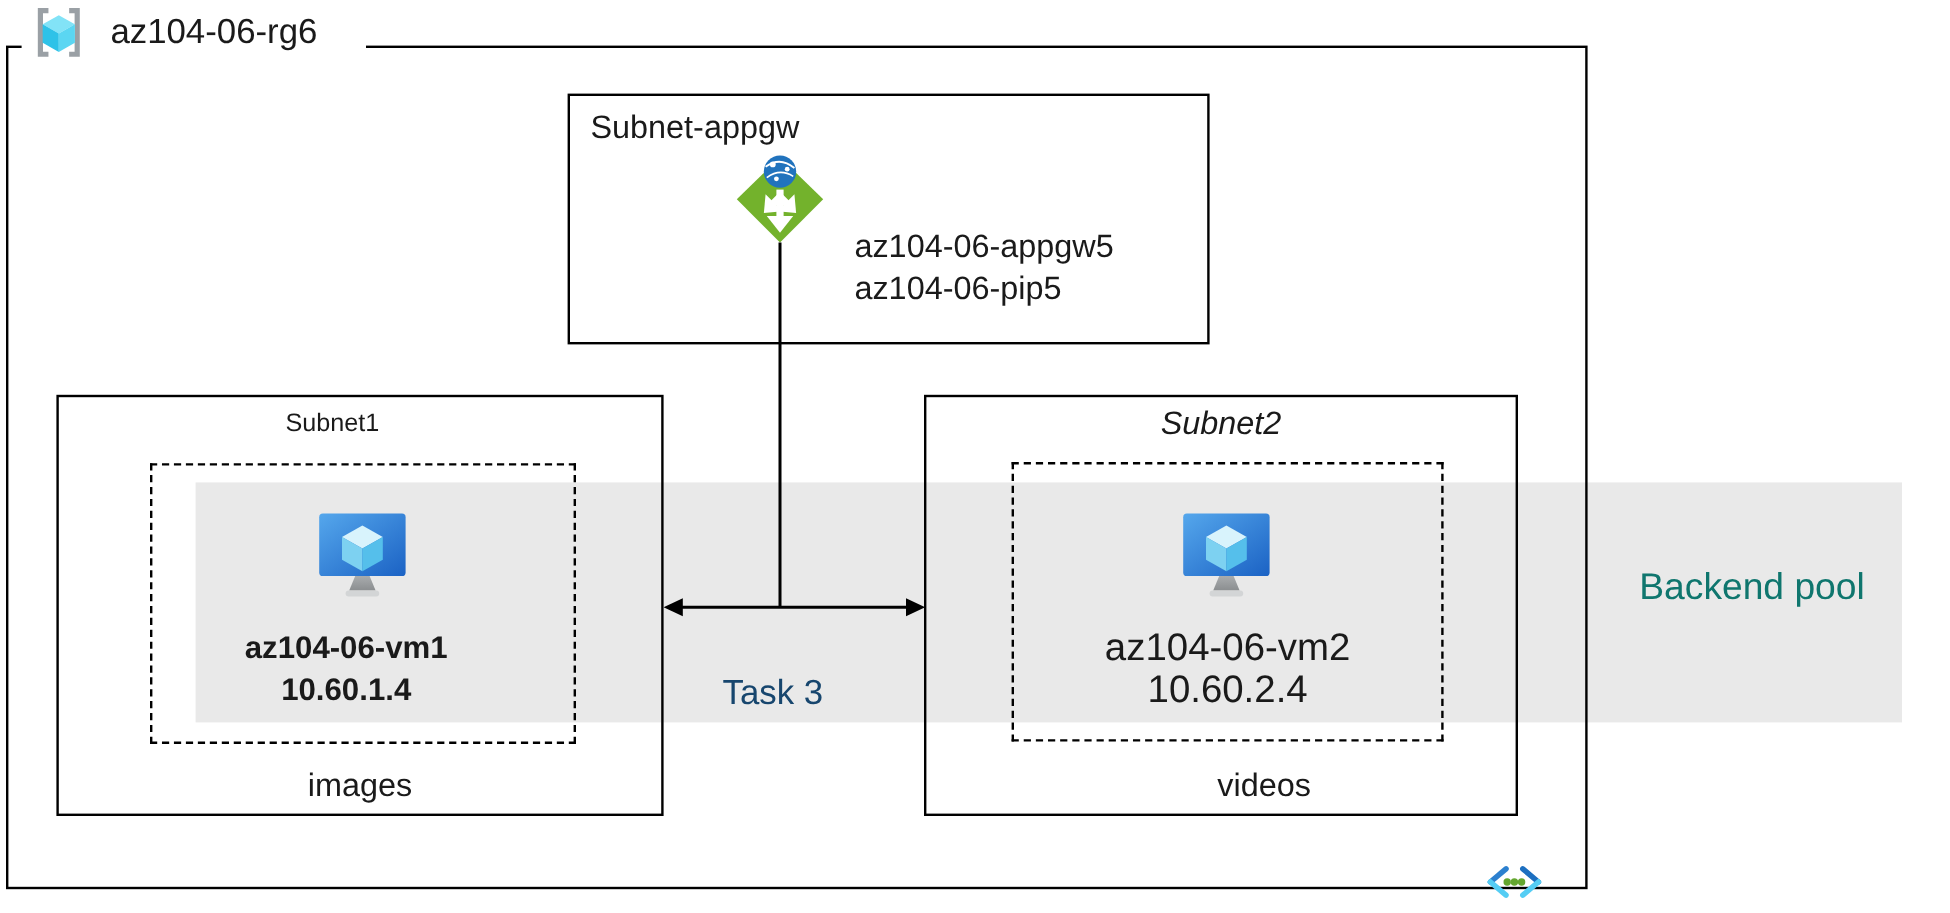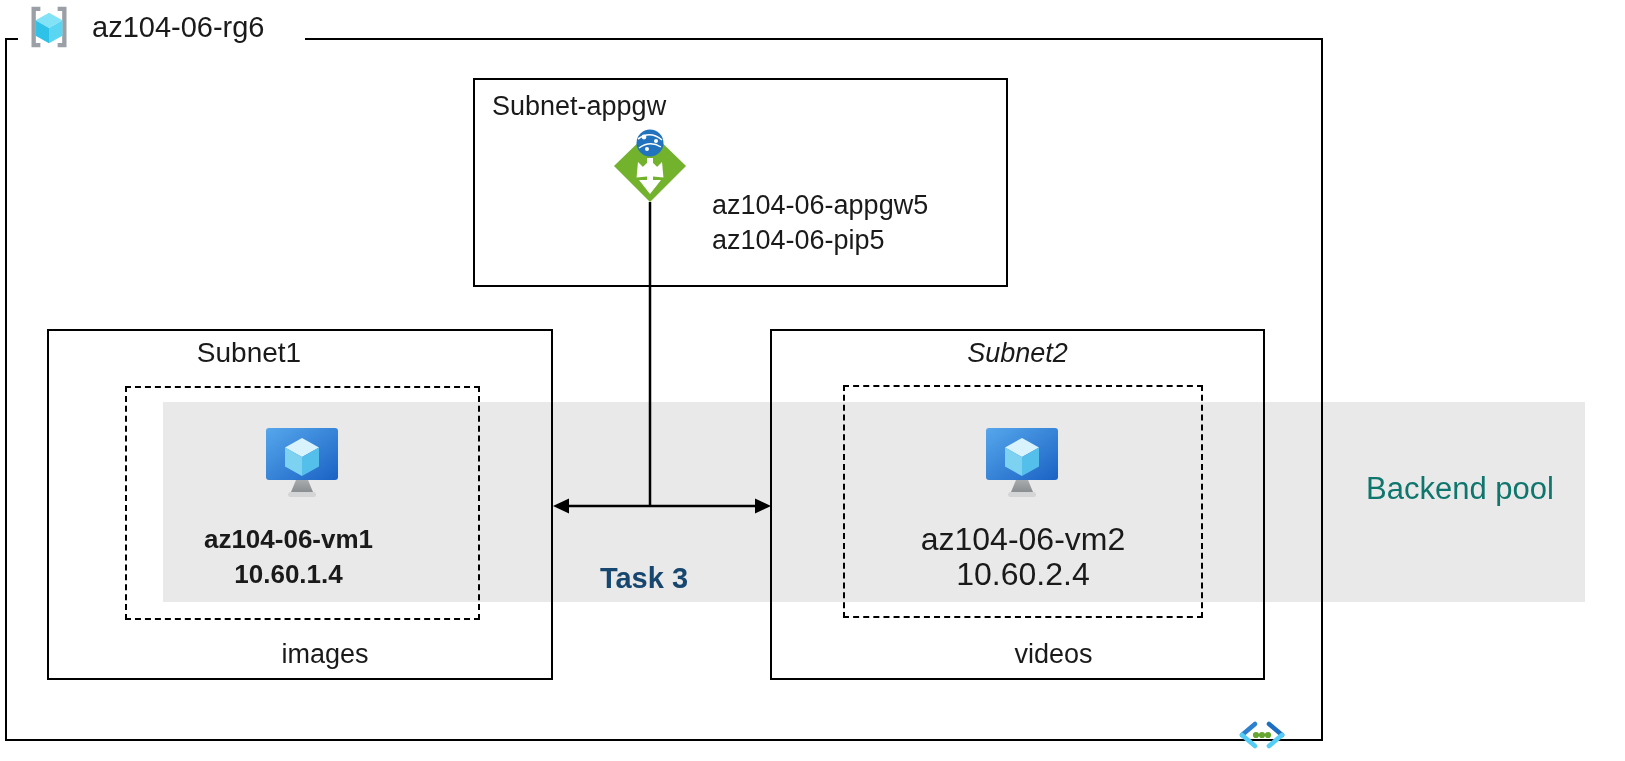--- a/index.html
+++ b/index.html
@@ -47,47 +47,47 @@
   #appgw-lines{
     left:712px;top:152px;width:300px;
     font-size:27px;line-height:35px;z-index:3;margin-top:36px;
   }
 
   
   #subnet1-box{
     left:47px;top:329px;width:506px;height:351px;
     border:2.5px solid #000;box-sizing:border-box;z-index:1;
   }
-  #subnet1-title{left:47px;top:337px;width:404px;text-align:center;font-size:28px;line-height:32px;z-index:3;}
+  #subnet1-title{left:47px;top:337px;width:404px;text-align:center;font-size:21px;line-height:32px;z-index:3;padding-left:28px;}
   #vmbox1{
     left:125px;top:386px;width:355px;height:234px;
     border:2px dashed #000;box-sizing:border-box;z-index:1;
   }
   #vm1-icon{left:264px;top:426px;width:76px;height:74px;z-index:3;}
   #vm1-text{left:111px;top:522px;width:355px;text-align:center;font-size:26px;line-height:35px;z-index:3;font-weight:bold;}
-  #subnet1-caption{left:47px;top:638px;width:506px;text-align:center;font-size:27px;line-height:32px;z-index:3;padding-left:25px;}
+  #subnet1-caption{left:47px;top:638px;width:506px;text-align:center;font-size:27px;line-height:32px;z-index:3;}
 
   
   #subnet2-box{
     left:770px;top:329px;width:495px;height:351px;
     border:2.5px solid #000;box-sizing:border-box;z-index:1;
   }
   #subnet2-title{left:770px;top:337px;width:495px;text-align:center;font-size:27px;line-height:32px;z-index:3;font-style:italic;}
   #vmbox2{
     left:843px;top:385px;width:360px;height:233px;
     border:2px dashed #000;box-sizing:border-box;z-index:1;
   }
   #vm2-icon{left:984px;top:426px;width:76px;height:74px;z-index:3;}
   #vm2-text{left:843px;top:522px;width:360px;text-align:center;font-size:32px;line-height:35px;z-index:3;}
   #subnet2-caption{left:770px;top:638px;width:495px;text-align:center;font-size:27px;line-height:32px;z-index:3;padding-left:36px;}
 
   
   #task-label{
     left:559px;top:562px;width:170px;text-align:center;
-    font-size:29px;line-height:32px;font-weight:bold;color:#17466e;z-index:3;
+    font-size:29px;line-height:32px;font-weight:normal;color:#17466e;z-index:3;
   }
 
   
   #connector{left:0;top:0;width:1625px;height:761px;z-index:3;pointer-events:none;}
 
   
   #vnet-icon{left:1236px;top:720px;width:52px;height:30px;z-index:4;}
 </style>
 </head>
 <body>

